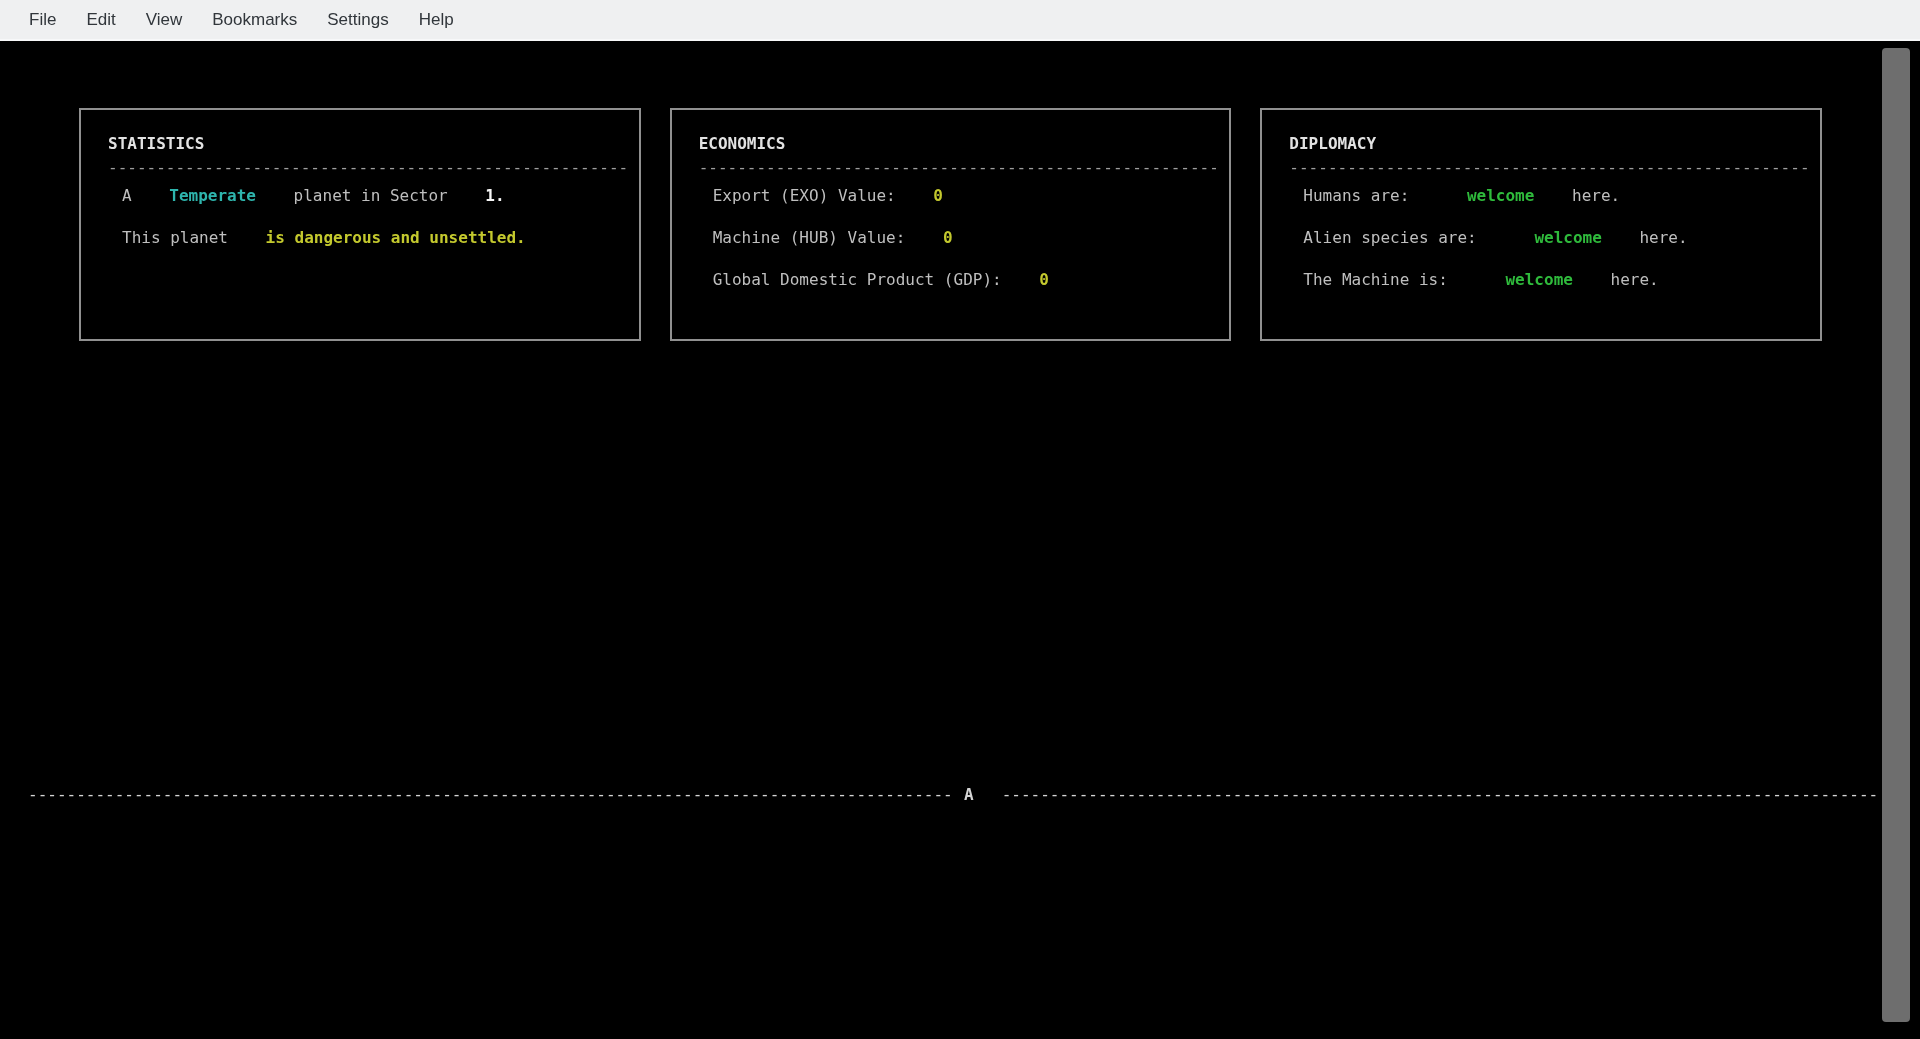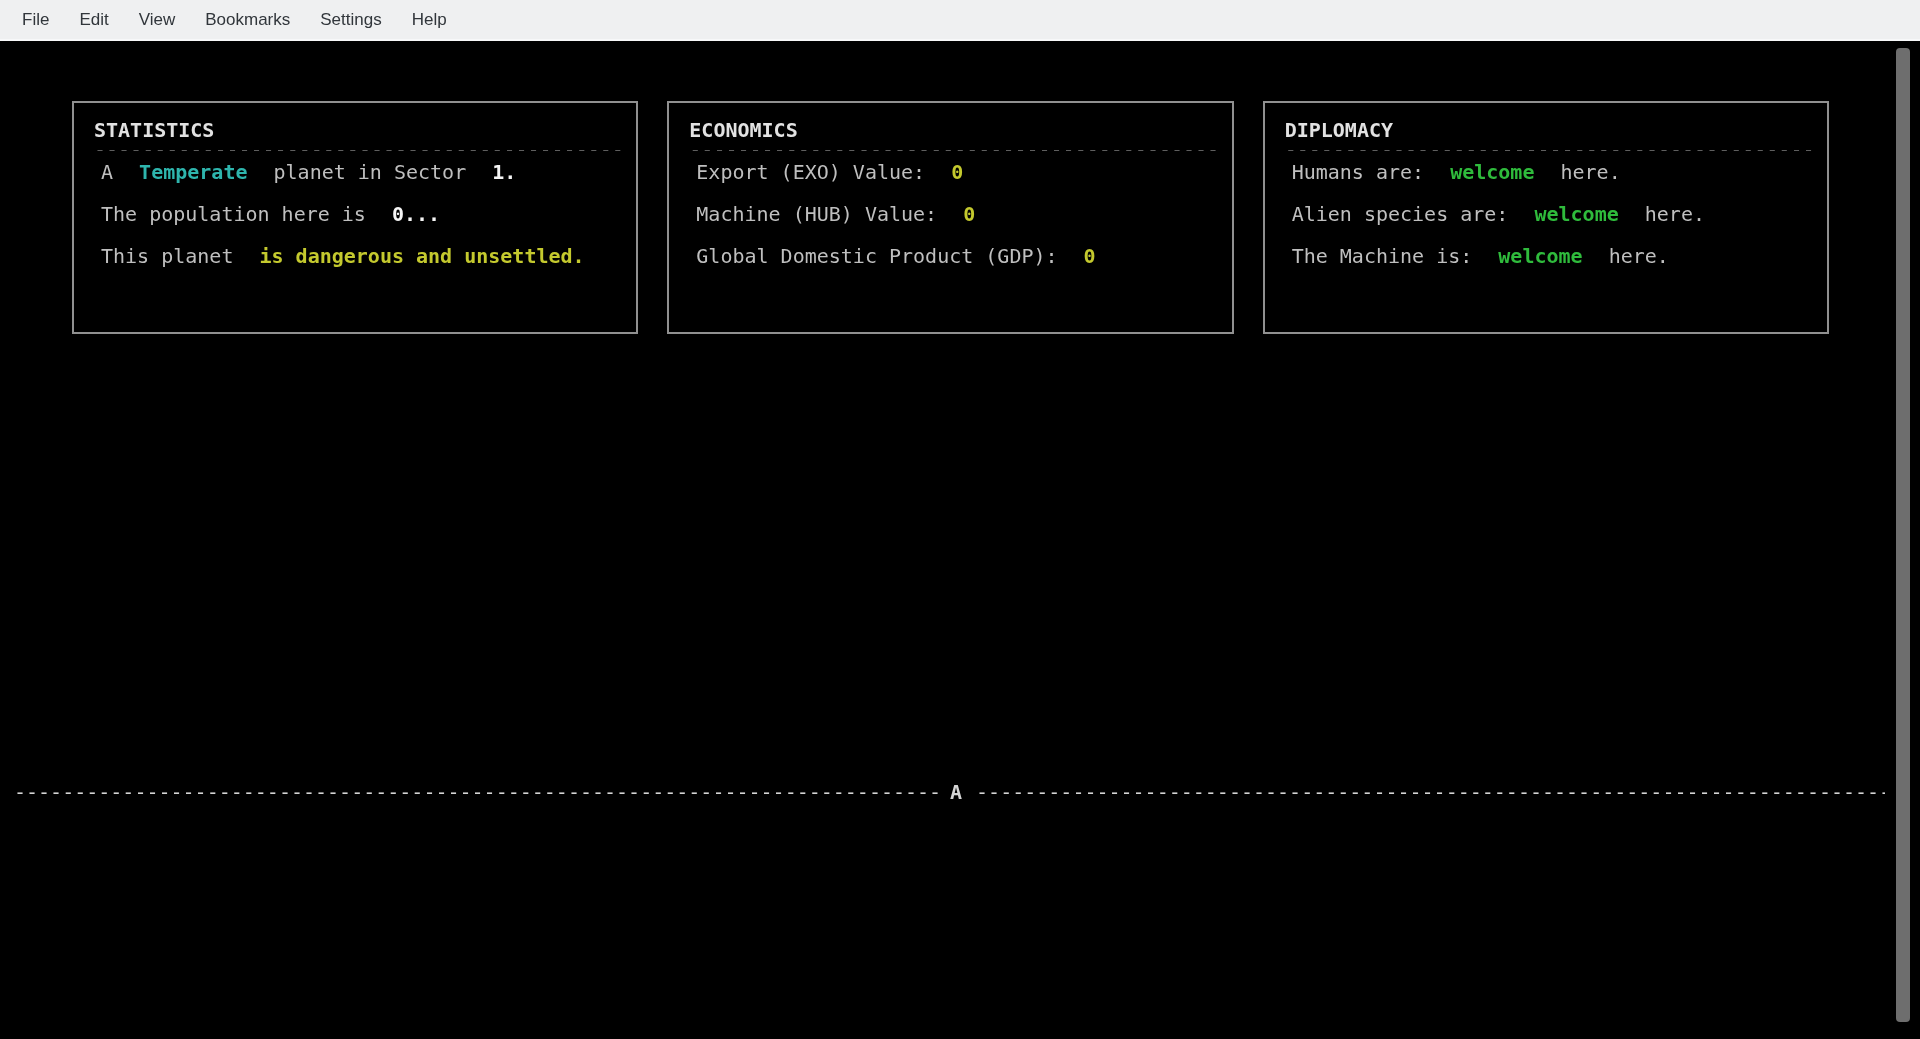--- a/index.html
+++ b/index.html
@@ -1,15 +1,15 @@
 <!DOCTYPE html>
 <html style="--bg: #000000; --menubar-bg: #eff0f1; --menubar-text: #31363b; --text: #bfbfbf; --text-dim: #9e9e9e; --title: #e2e2e2; --bold-white: #f5f5f5; --accent-cyan: #2eb5ad; --accent-yellow: #c4c92e; --accent-green: #2fbb3c; --panel-border: #909090; --divider-text: #d4d4d4; --scrollbar-thumb: #6e6e6e;"><head>
 <meta charset="utf-8">
 <style>
-  * { margin:0; padding:7px; box-sizing:border-box; }
+  * { margin:0; padding:14px; box-sizing:border-box; }
   html,body { width:1920px; height:1039px; overflow:hidden; background:var(--bg,#000); }
   body { font-family:"DejaVu Sans Mono","Liberation Mono",monospace; }
 
   
   .menubar {
     position:absolute; top:0; left:0; width:1920px; height:41px;
     background:var(--menubar-bg,#eff0f1);
     border-bottom:2px solid #f7f8f9;
     display:flex; align-items:stretch;
     font-family:"Liberation Sans","DejaVu Sans",sans-serif;
@@ -17,21 +17,21 @@
   }
   .menu-item {
     padding:0 15px; display:flex; align-items:center; cursor:default;
     line-height:39px;
   }
 
   
   .terminal {
     position:absolute; top:43px; left:0; width:1920px; height:996px;
     background:var(--bg,#000);
-    font-size:20px; color:var(--text,#bfbfbf);
+    font-size:16px; color:var(--text,#bfbfbf);
   }
 
   .panels-row {
     position:absolute; top:51px; left:65px; right:84px;
     display:flex; gap:29px;
   }
   .panel {
     flex:1 1 0; height:233px;
     border:2px solid var(--panel-border,#909090);
     background:var(--bg,#000);
@@ -46,21 +46,21 @@
   .panel-sep {
     height:16px; line-height:16px;
     color:var(--text-dim,#9e9e9e);
     white-space:pre; overflow:hidden;
   }
   .row { height:42px; display:flex; align-items:center; overflow:hidden; }
   .seg { white-space:pre; }
   .b-white  { color:var(--bold-white,#f5f5f5); font-weight:bold; }
   .b-cyan   { color:var(--accent-cyan,#2eb5ad);  font-weight:bold;text-align:right; }
   .b-yellow { color:var(--accent-yellow,#c4c92e);font-weight:bold; }
-  .b-green  { color:var(--accent-green,#2fbb3c); font-weight:bold; }
+  .b-green  { color:var(--accent-green,#2fbb3c); font-weight:bold;margin-left:20px; }
 
   
   .divider {
     position:absolute; top:738px; left:0; right:28px; height:22px;
     display:flex; align-items:center;
     color:var(--divider-text,#d4d4d4); white-space:pre; overflow:hidden;
     line-height:22px;
   }
   .div-left  { display:inline-block; width:936px; overflow:hidden; flex:none; white-space:pre; }
   .div-marker{ flex:none; font-weight:bold; color:var(--divider-text,#d4d4d4); }
@@ -92,24 +92,20 @@
   <div class="panels-row">
 
     <section class="panel">
       <div class="panel-title">STATISTICS</div>
       <div class="panel-sep">--------------------------------------------------------------------------------------------------------------------------------------------------------------------------------------------------------</div>
       <div class="row">
         <span class="seg">A </span>
         <span class="seg b-cyan">Temperate</span>
         <span class="seg"> planet in Sector </span>
         <span class="seg b-white">1.</span>
-      </div>
-      <div class="row">
-        <span class="seg">The population here is </span>
-        <span class="seg b-white">0...</span>
       </div>
       <div class="row">
         <span class="seg">This planet </span>
         <span class="seg b-yellow">is dangerous and unsettled.</span>
       </div>
     </section>
 
     <section class="panel">
       <div class="panel-title">ECONOMICS</div>
       <div class="panel-sep">--------------------------------------------------------------------------------------------------------------------------------------------------------------------------------------------------------</div>

